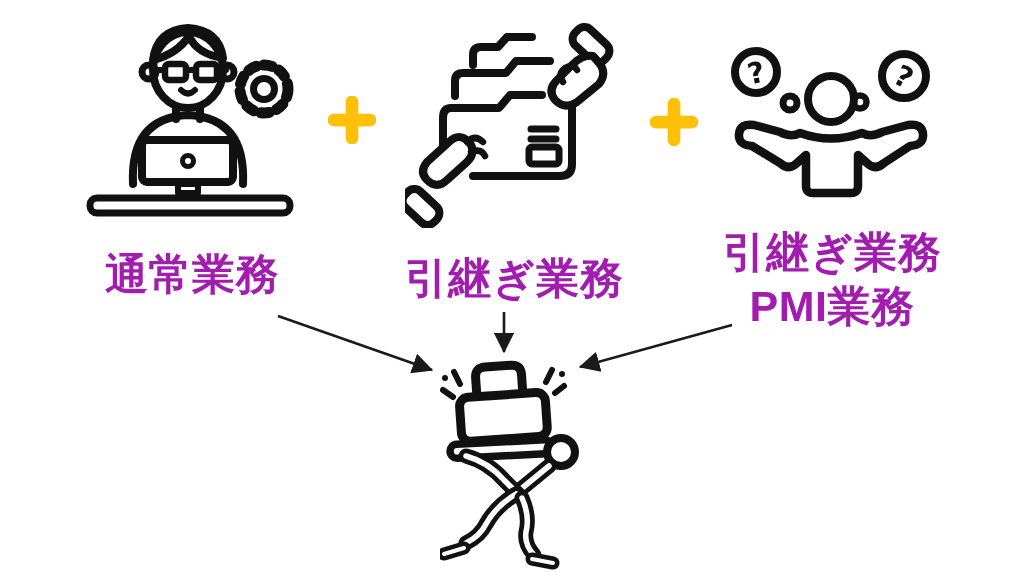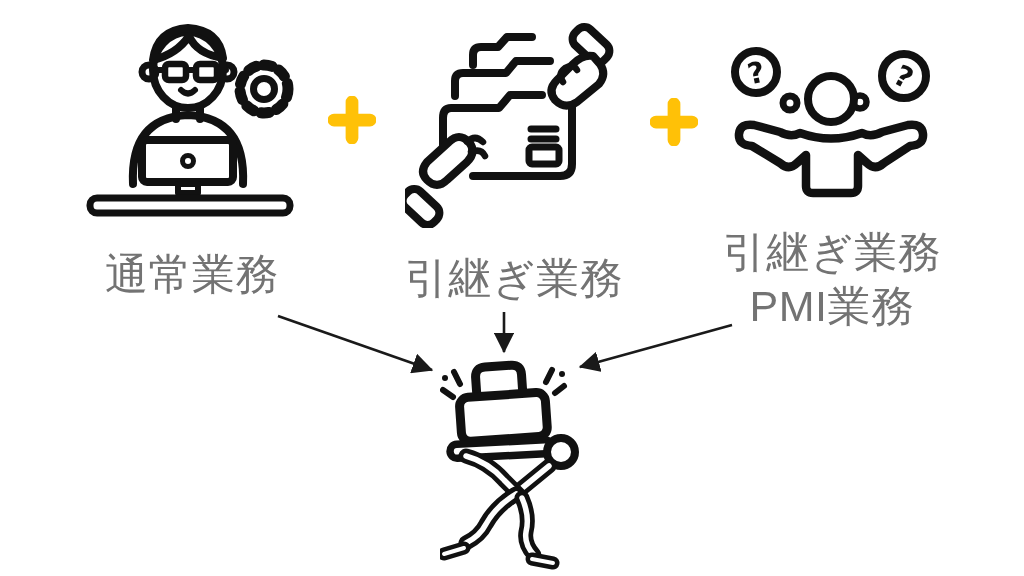--- a/index.html
+++ b/index.html
@@ -3,21 +3,21 @@
 <meta charset="utf-8">
 <style>
   html,body{margin:0;padding:0;background:#ffffff;}
   #stage{
     position:relative;width:1024px;height:576px;background:#ffffff;overflow:hidden;
     font-family:"Liberation Sans","DejaVu Sans",sans-serif;
   }
   .abs{position:absolute;}
   .label{
     position:absolute;width:300px;text-align:center;
-    font-weight:400;font-size:43px;color:#737373;line-height:1.25;
+    font-weight:700;font-size:43px;color:#a21caf;line-height:1.25;
     letter-spacing:0.5px;white-space:nowrap;
   }
   .label .line{display:block;}
   svg{display:block;}
   .stroke{stroke:#111111;fill:none;stroke-linecap:round;stroke-linejoin:round;}
   .fillw{fill:#ffffff;}
   .qmark{font-family:"DejaVu Sans","Liberation Sans",sans-serif;font-weight:700;fill:#111111;}
 </style>
 </head>
 <body>

